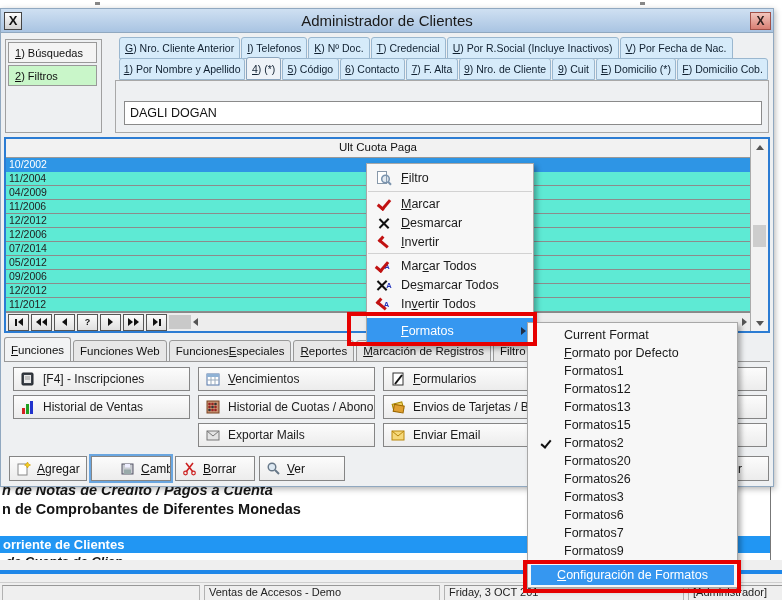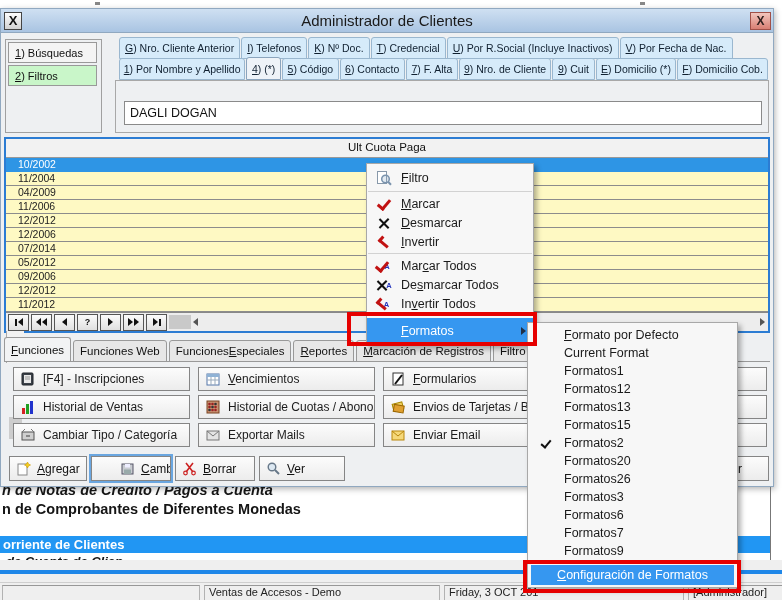--- a/index.html
+++ b/index.html
@@ -26,25 +26,25 @@
   .srow{display:flex;align-items:flex-end;}
   .stab{display:inline-flex;align-items:center;justify-content:center;padding:0 5px;height:20px;background:#d6ebfa;
         border:1px solid #9ab7cf;border-radius:3px 3px 0 0;font-size:10.5px;color:#102030;margin-right:1px;white-space:nowrap;
         overflow:hidden;flex-shrink:1;min-width:0;}
   .stab.on{background:#eef3f8;border-color:#8aa4bd;height:21px;}
   .spanel{left:114px;top:71px;width:654px;height:53px;border:1px solid #a8a8a8;}
   .sinput{left:123px;top:92px;width:638px;height:24px;border:1px solid #8a8a8a;background:#fff;font-family:"Liberation Sans",sans-serif;
           font-size:12.5px;color:#111;padding:0 5px;}
 
   
-  .grid{left:3px;top:128px;width:766px;height:196px;border:2px solid #2b7cd3;background:#fef9c3;display:flex;flex-direction:column;}
+  .grid{left:3px;top:128px;width:766px;height:196px;border:2px solid #2b7cd3;background:#5eead4;display:flex;}
   .grid-main{flex:1;display:flex;flex-direction:column;min-width:0;}
   .grid-header{height:18px;background:#f2f2f2;border-bottom:1px solid #999;font-size:11.5px;line-height:17px;text-align:center;color:#111;}
   .grid-rows{flex:1;overflow:hidden;}
-  .grow{height:13px;border-bottom:1px solid #8c8c8c;font-size:10.5px;line-height:12px;padding-left:12px;color:#222;}
+  .grow{height:13px;border-bottom:1px solid #8c8c8c;font-size:10.5px;line-height:12px;padding-left:3px;color:#222;}
   .grow.sel{background:#2e95e5;color:#fff;border-bottom-color:#2e95e5;}
   .grid-nav{height:18px;background:#ededed;border-top:1px solid #888;display:flex;align-items:center;padding:0 3px 0 2px;gap:2px;}
   .navbtn{width:19px;height:15px;background:linear-gradient(#fbfbfb,#e0e0e0);border:1px solid #555;display:flex;align-items:center;
           justify-content:center;gap:1px;font-size:9px;font-weight:bold;color:#111;flex:none;}
   .vbar{width:2px;height:7px;background:#111;}
   .tl{width:0;height:0;border-top:4px solid transparent;border-bottom:4px solid transparent;border-right:5px solid #111;}
   .tr{width:0;height:0;border-top:4px solid transparent;border-bottom:4px solid transparent;border-left:5px solid #111;}
   .hthumb{width:22px;height:14px;background:#c9c9c9;flex:none;}
   .tri-l{width:0;height:0;border-top:4px solid transparent;border-bottom:4px solid transparent;border-right:5px solid #555;}
   .tri-r{width:0;height:0;border-top:4px solid transparent;border-bottom:4px solid transparent;border-left:5px solid #555;}
@@ -237,31 +237,20 @@
     <div class="abs fbtn" style="left:12px;top:386px;width:177px;">
       <span class="icon">
           <svg width="16" height="16">
             <rect x="2" y="9" width="3" height="6" fill="#d42222"></rect>
             <rect x="6" y="5" width="3" height="10" fill="#22a022"></rect>
             <rect x="10" y="2" width="3" height="13" fill="#2233cc"></rect>
           </svg>
         </span>
       <span>Historial de Ventas</span>
     </div>
-    <div class="abs fbtn" style="left:12px;top:414px;width:177px;">
-      <span class="icon">
-          <svg width="16" height="16">
-            <rect x="2" y="5" width="12" height="8" fill="#cfcfcf" stroke="#555"></rect>
-            <rect x="6" y="8" width="4" height="2" fill="#888"></rect>
-            <line x1="2" y1="5" x2="5" y2="2" stroke="#777"></line>
-            <line x1="14" y1="5" x2="11" y2="2" stroke="#777"></line>
-          </svg>
-        </span>
-      <span>Cambiar Tipo / Categoría</span>
-    </div>
 
     <div class="abs fbtn" style="left:197px;top:358px;width:177px;">
       <span class="icon">
           <svg width="16" height="16">
             <rect x="2" y="3" width="12" height="11" fill="#fff" stroke="#5577aa"></rect>
             <rect x="2" y="3" width="12" height="3" fill="#8fb2d5"></rect>
             <line x1="6" y1="6" x2="6" y2="14" stroke="#9ab"></line>
             <line x1="10" y1="6" x2="10" y2="14" stroke="#9ab"></line>
             <line x1="2" y1="9" x2="14" y2="9" stroke="#9ab"></line>
           </svg>
@@ -446,25 +435,25 @@
     <div class="mitem hl">
       <span class="micon"></span>
       <span class="mlabel"><u>F</u>ormatos</span>
       <span class="marrow"></span>
     </div>
   </div>
 
   <div class="abs smenu">
     <div class="sitem">
         <span class="scheck"></span>
+        <span>Current Format</span>
+      </div>
+    <div class="sitem">
+        <span class="scheck"></span>
         <span><u>F</u>ormato por Defecto</span>
-      </div>
-    <div class="sitem">
-        <span class="scheck"></span>
-        <span>Current Format</span>
       </div>
     <div class="sitem">
         <span class="scheck"></span>
         <span>Formatos1</span>
       </div>
     <div class="sitem">
         <span class="scheck"></span>
         <span>Formatos12</span>
       </div>
     <div class="sitem">

